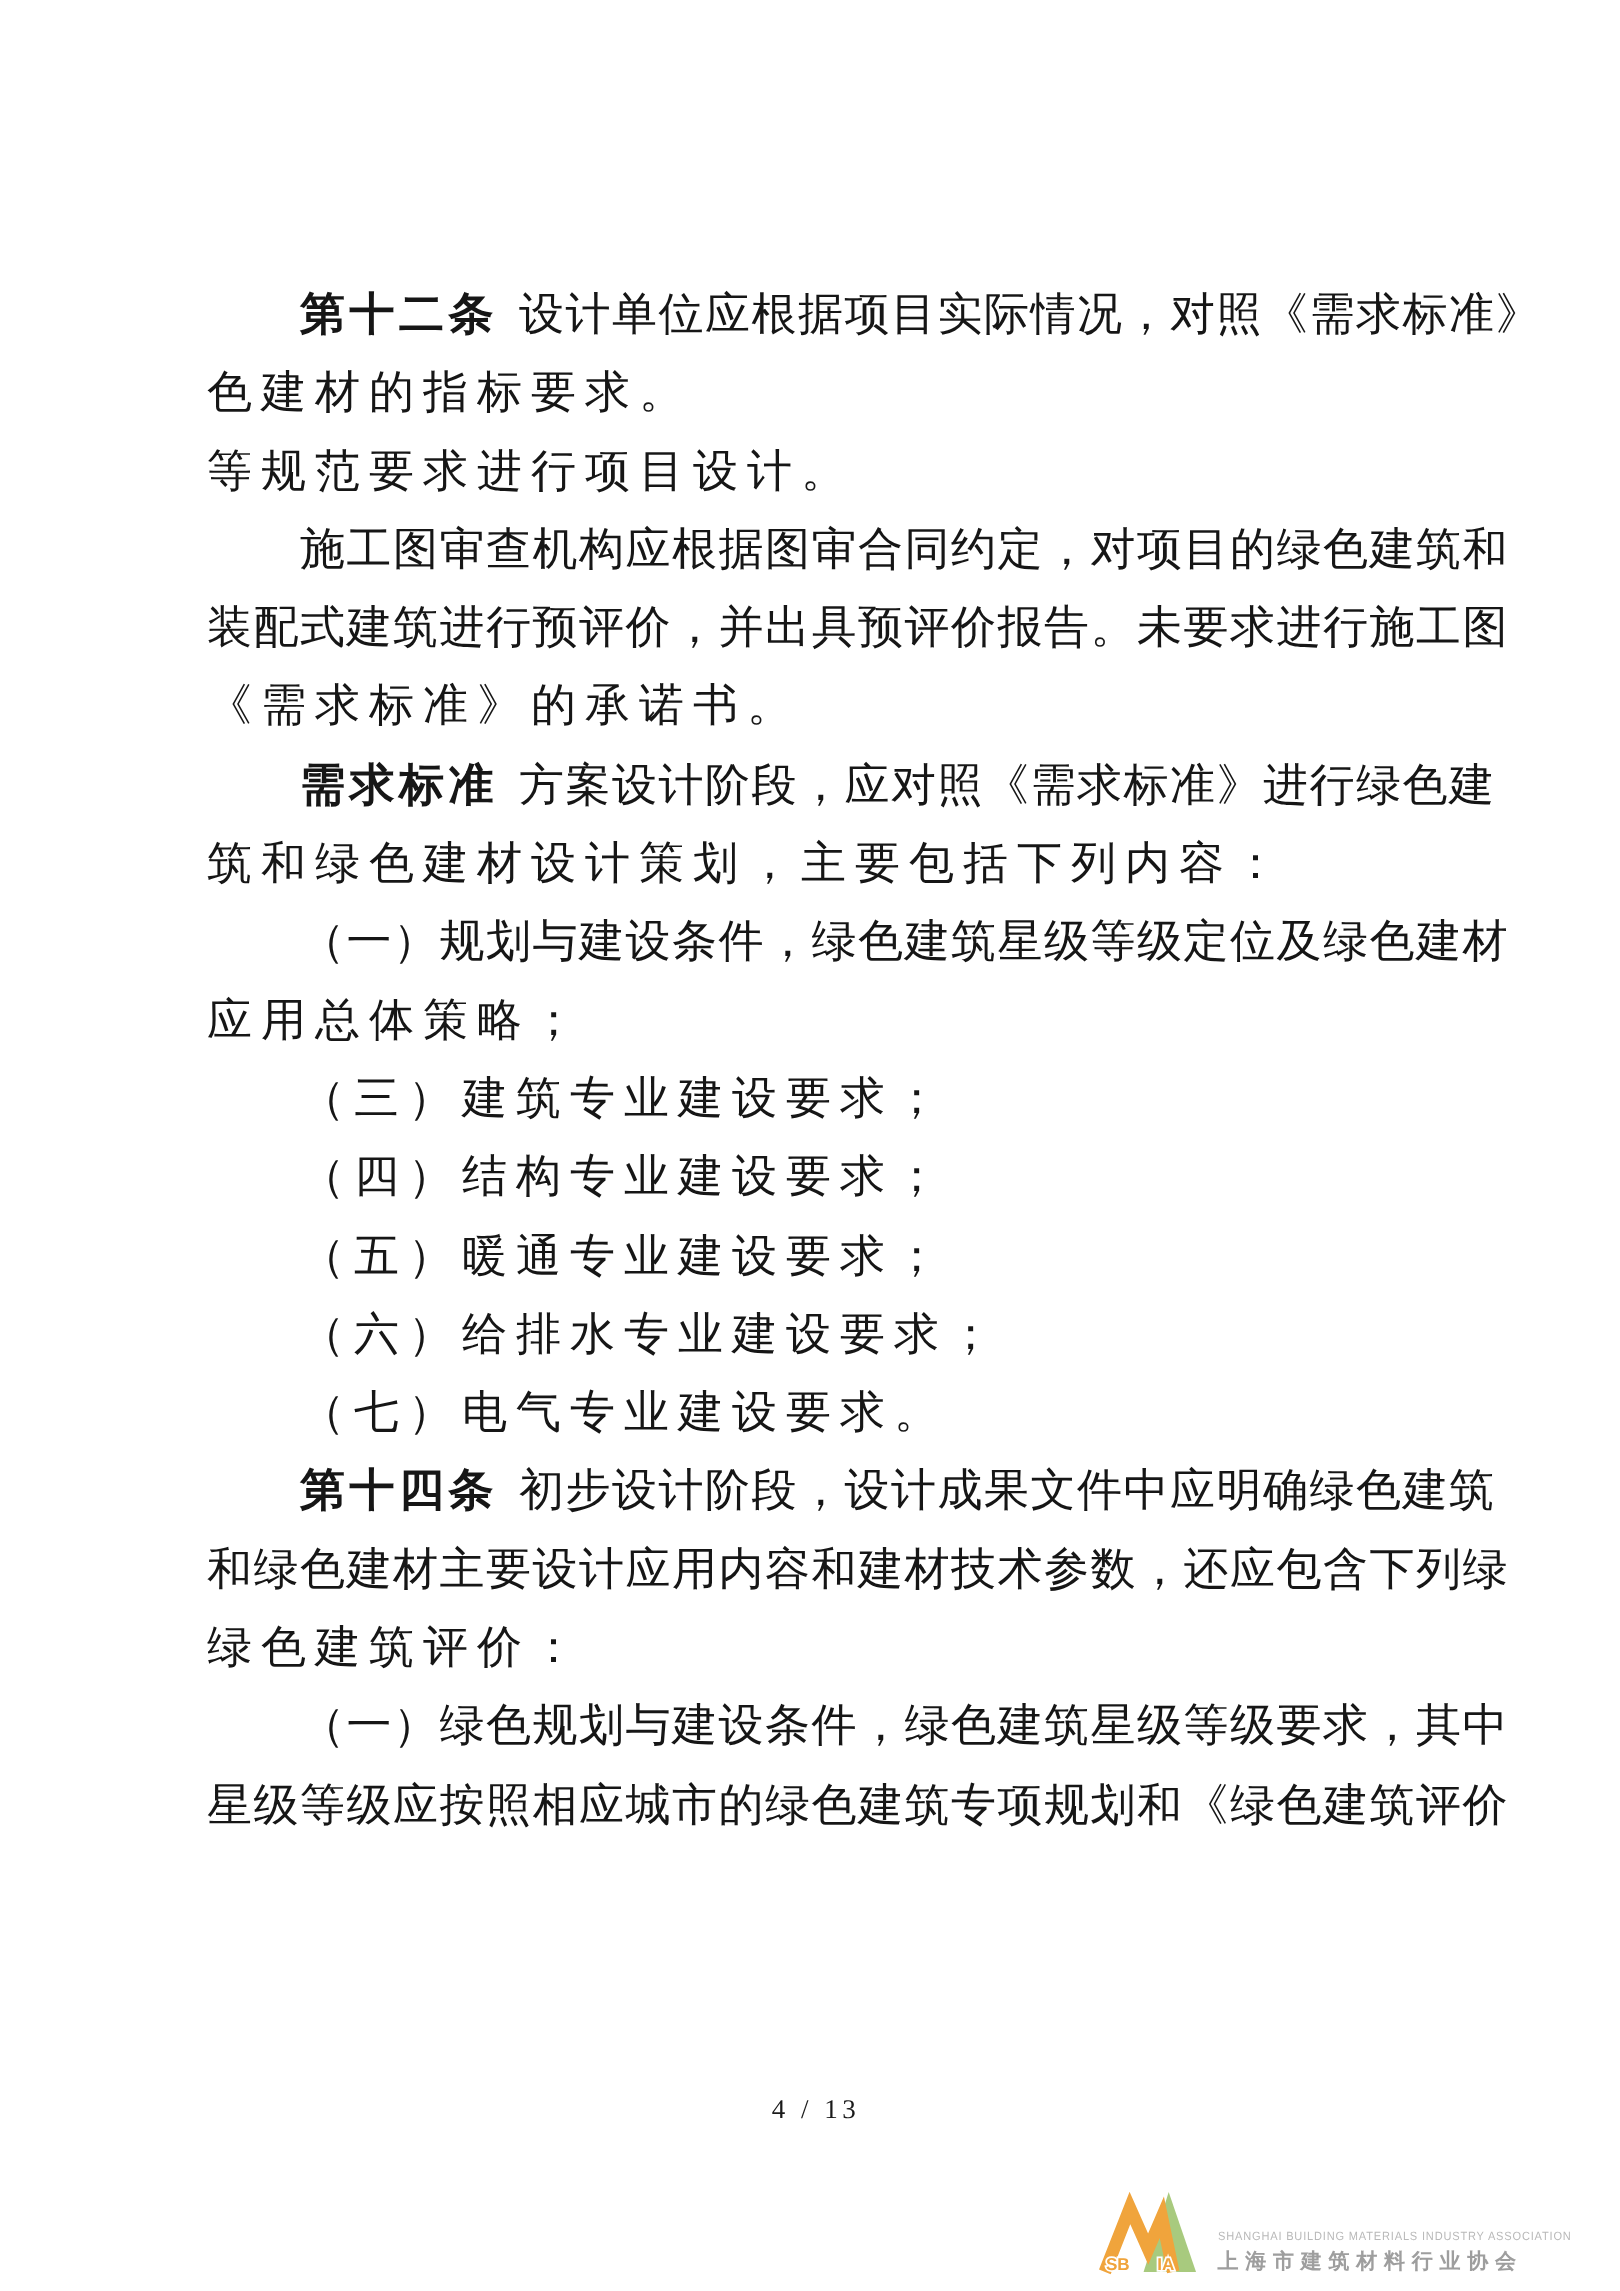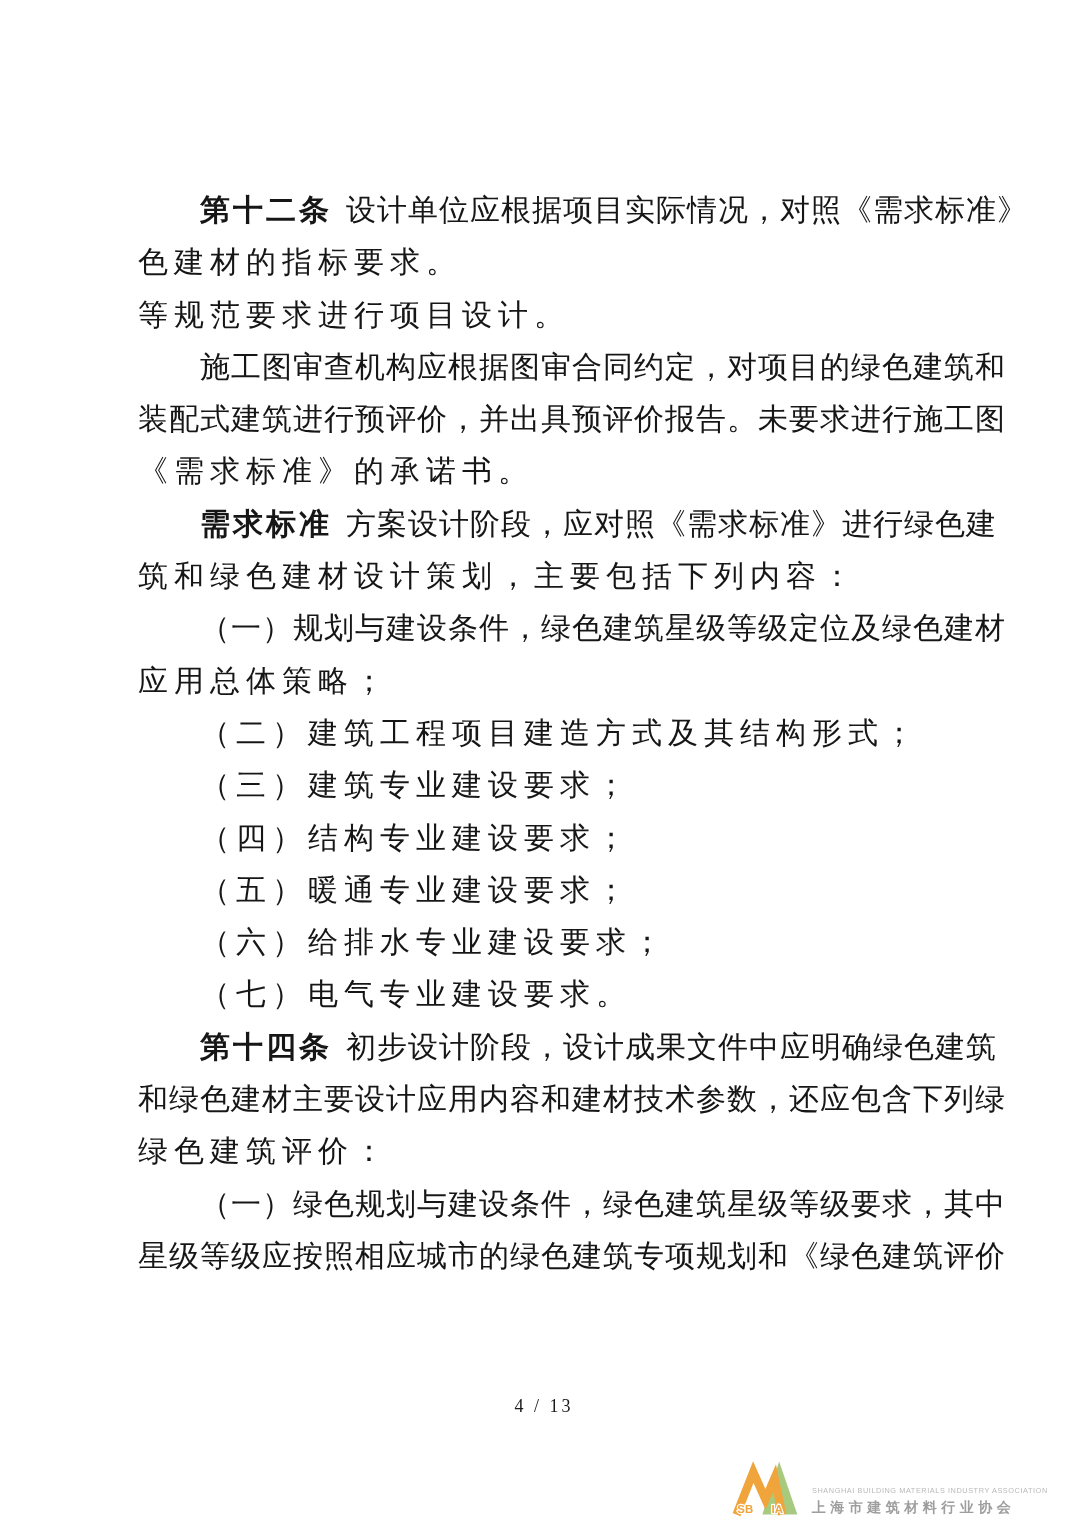--- a/index.html
+++ b/index.html
@@ -81,21 +81,20 @@
   <div class="line full ind"><span class="article-label">第十二条</span><span>设计单位应根据项目实际情况，对照《需求标准》</span></div>
   <div class="line end">色建材的指标要求。</div>
   <div class="line end">等规范要求进行项目设计。</div>
   <div class="line full ind">施工图审查机构应根据图审合同约定，对项目的绿色建筑和</div>
   <div class="line full">装配式建筑进行预评价，并出具预评价报告。未要求进行施工图</div>
   <div class="line end">《需求标准》的承诺书。</div>
   <div class="line full ind"><span class="article-label">需求标准</span><span>方案设计阶段，应对照《需求标准》进行绿色建</span></div>
   <div class="line end">筑和绿色建材设计策划，主要包括下列内容：</div>
   <div class="line full ind">（一）规划与建设条件，绿色建筑星级等级定位及绿色建材</div>
   <div class="line end">应用总体策略；</div>
-  <div class="line end ind">（二）建筑工程项目建造方式及其结构形式；</div>
   <div class="line end ind">（三）建筑专业建设要求；</div>
   <div class="line end ind">（四）结构专业建设要求；</div>
   <div class="line end ind">（五）暖通专业建设要求；</div>
   <div class="line end ind">（六）给排水专业建设要求；</div>
   <div class="line end ind">（七）电气专业建设要求。</div>
   <div class="line full ind"><span class="article-label">第十四条</span><span>初步设计阶段，设计成果文件中应明确绿色建筑</span></div>
   <div class="line full">和绿色建材主要设计应用内容和建材技术参数，还应包含下列绿</div>
   <div class="line end">绿色建筑评价：</div>
   <div class="line full ind">（一）绿色规划与建设条件，绿色建筑星级等级要求，其中</div>
   <div class="line full">星级等级应按照相应城市的绿色建筑专项规划和《绿色建筑评价</div>

